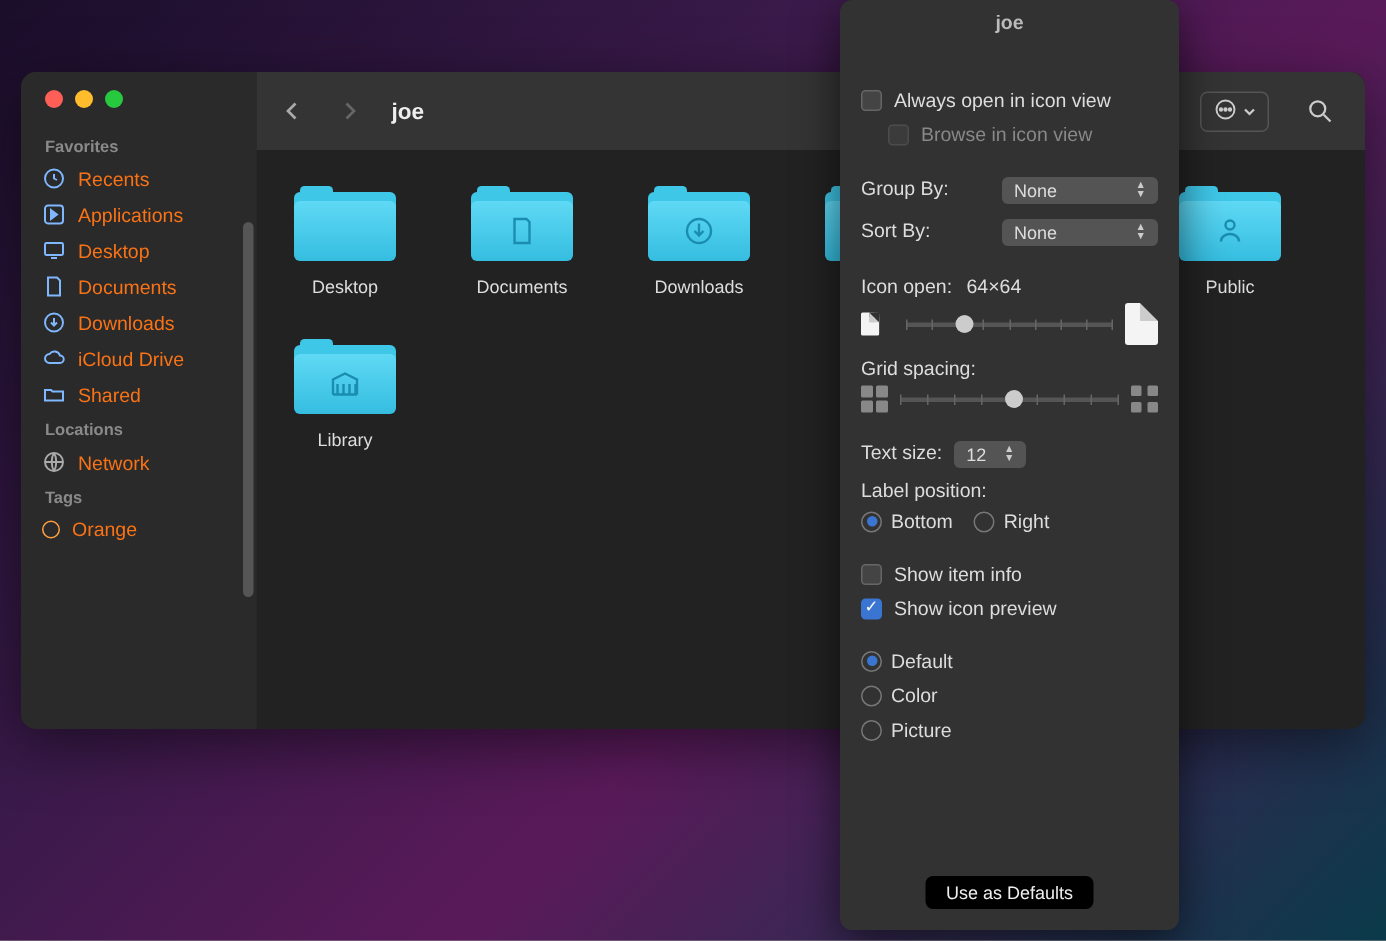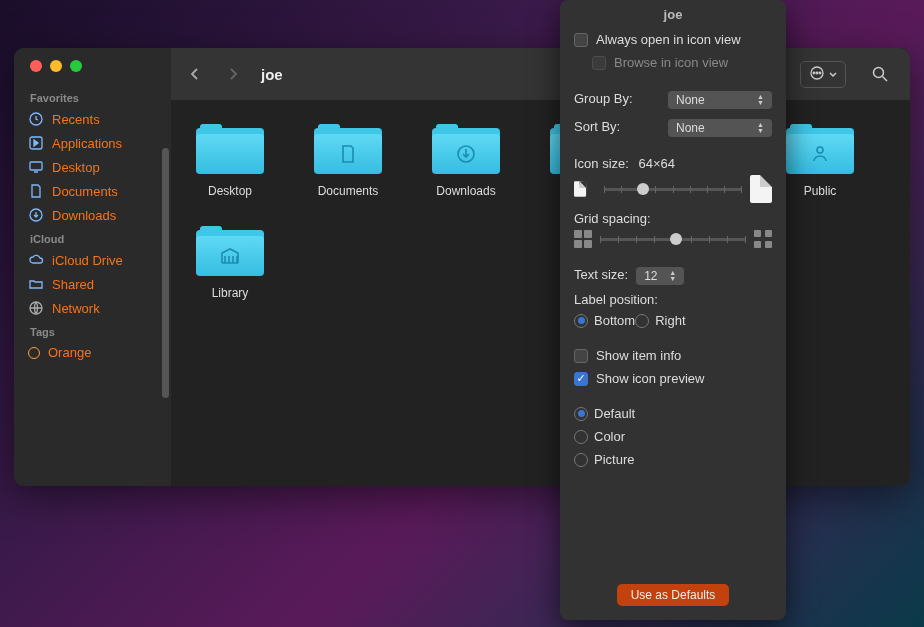--- a/index.html
+++ b/index.html
@@ -50,21 +50,21 @@
     .folder-glyph { position:absolute; left:0; top:10px; width:68px; height:40px; display:flex; align-items:center; justify-content:center; color:#1a8db0; }
     .folder-label { color:#ddd; font-size:12px; text-align:center; }
 
     
     .vopanel {
       position:absolute; left:560px; top:0; width:226px; height:620px;
       background:#323232; border-radius:8px; box-shadow:0 8px 30px rgba(0,0,0,.6);
       display:flex; flex-direction:column; color:#ddd;
     }
     .vo-title { text-align:center; font-weight:600; color:#bbb; padding:7px 0 8px; font-size:13px; }
-    .vo-body { padding: 0 14px 10px; display:flex; flex-direction:column; gap:4px; flex:1; }
+    .vo-body { padding: 0 14px 10px; display:flex; flex-direction:column; gap:4px; flex:1;margin-top:27px; }
     .chk-row { display:flex; align-items:center; gap:8px; padding:2px 0; }
     .chk { width:14px; height:14px; border:1px solid #666; border-radius:3px; background:#444; display:flex; align-items:center; justify-content:center; }
     .chk.checked { background:#3a75d1; border-color:#3a75d1; }
     .chk.checked::after { content:"✓"; font-size:11px; color:#fff; line-height:1; }
     .indent { margin-left: 18px; }
     .kvrow { display:flex; align-items:flex-start; justify-content:space-between; padding:3px 0; }
     .popup { background:#545454; border-radius:4px; padding:2px 8px; min-width:104px; display:flex; align-items:center; justify-content:space-between; font-size:12px; }
     .popup-sm { min-width:48px; }
     .section-gap { height:8px; }
     .slider-row { display:flex; align-items:center; gap:8px; }
@@ -74,21 +74,21 @@
     .slider-thumb { position:absolute; top:-5px; width:12px; height:12px; background:#ccc; border-radius:50%; }
     .doc-ico { width:22px; height:28px; background:#f4f4f4; border-radius:2px; position:relative; }
     .doc-ico::after { content:""; position:absolute; right:0; top:0; border-width:6px; border-style:solid; border-color:#323232 #323232 #ccc #ccc; }
     .grid-ico { width:18px; height:18px; display:grid; grid-template:repeat(2,1fr)/repeat(2,1fr); gap:2px; }
     .grid-ico span { background:#888; border-radius:1px; }
     .radio-row { display:flex; align-items:center; gap:6px; padding:2px 0; }
     .radio { width:14px; height:14px; border-radius:50%; border:1px solid #777; display:flex; align-items:center; justify-content:center; }
     .radio.sel::after { content:""; width:7px; height:7px; border-radius:50%; background:#3a75d1; }
     .highlight-box { border:2px solid #cf3b2e; border-radius:2px; padding:1px 2px; }
     .vo-footer { padding: 10px 14px 14px; display:flex; justify-content:center; }
-    .defaults-btn { background:#c2410c; border-radius:5px; padding:4px 14px; font-size:12px; color:#eee; }
+    .defaults-btn { background:#000000; border-radius:5px; padding:4px 14px; font-size:12px; color:#eee; }
     .updown { display:flex; flex-direction:column; font-size:7px; line-height:6px; color:#ccc; }
   </style>
 </head>
 <body>
 
 <div class="finder-window">
   <div class="sidebar">
     <div class="traffic">
       <span class="tr-close"></span>
       <span class="tr-min"></span>
@@ -132,37 +132,37 @@
     </div>
     <div class="sb-item">
       <span class="sb-icon">
           <svg viewBox="0 0 16 16" fill="none" stroke="#7fb8ff" stroke-width="1.3">
             <circle cx="8" cy="8" r="6"></circle>
             <path d="M8 5v5m-2-2l2 2 2-2"></path>
           </svg>
         </span>
       <span>Downloads</span>
     </div>
-    <div class="sb-section">iCloud</div>
     <div class="sb-item">
       <span class="sb-icon">
           <svg viewBox="0 0 16 16" fill="none" stroke="#7fb8ff" stroke-width="1.3">
             <path d="M5 11a3 3 0 010-6 4 4 0 017 1 2.5 2.5 0 010 5H5z"></path>
           </svg>
         </span>
       <span>iCloud Drive</span>
     </div>
     <div class="sb-item">
       <span class="sb-icon">
           <svg viewBox="0 0 16 16" fill="none" stroke="#7fb8ff" stroke-width="1.3">
             <path d="M2 5h4l1 1h7v6H2z"></path>
           </svg>
         </span>
       <span>Shared</span>
     </div>
+    <div class="sb-section">Locations</div>
     <div class="sb-item">
       <span class="sb-icon">
           <svg viewBox="0 0 16 16" fill="none" stroke="#aaa" stroke-width="1.3">
             <circle cx="8" cy="8" r="6"></circle>
             <path d="M2 8h12M8 2c2 3 2 9 0 12M8 2c-2 3-2 9 0 12"></path>
           </svg>
         </span>
       <span>Network</span>
     </div>
     <div class="sb-section">Tags</div>
@@ -330,21 +330,21 @@
       <div class="popup">
         <span>None</span>
         <span class="updown">
             <span>▲</span>
             <span>▼</span>
           </span>
       </div>
     </div>
     <div class="section-gap"></div>
     <div>
-      <span>Icon size:</span>
+      <span>Icon open:</span>
       <span style="margin-left:6px">64×64</span>
     </div>
     <div class="slider-row">
       <span>
           <div class="doc-ico" style="transform:scale(.55);transform-origin:left center"></div>
         </span>
       <div class="slider-track">
         <div class="slider-ticks">
             <span></span>
             <span></span>
@@ -396,21 +396,21 @@
       <span>Text size:</span>
       <div class="popup popup-sm">
         <span>12</span>
         <span class="updown">
             <span>▲</span>
             <span>▼</span>
           </span>
       </div>
     </div>
     <div>Label position:</div>
-    <div style="display:flex;">
+    <div style="display:flex;gap:14px">
       <div class="radio-row">
         <span class="radio sel"></span>
         <span>Bottom</span>
       </div>
       <div class="radio-row">
         <span class="radio"></span>
         <span>Right</span>
       </div>
     </div>
     <div class="section-gap"></div>

